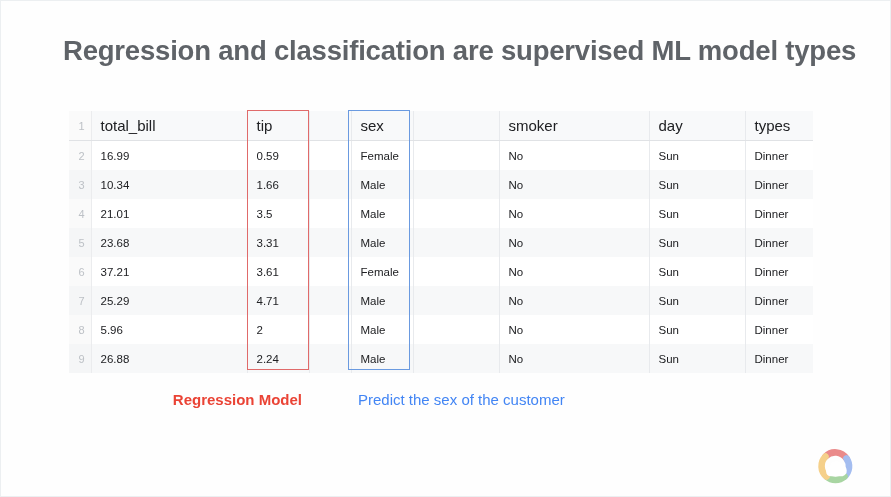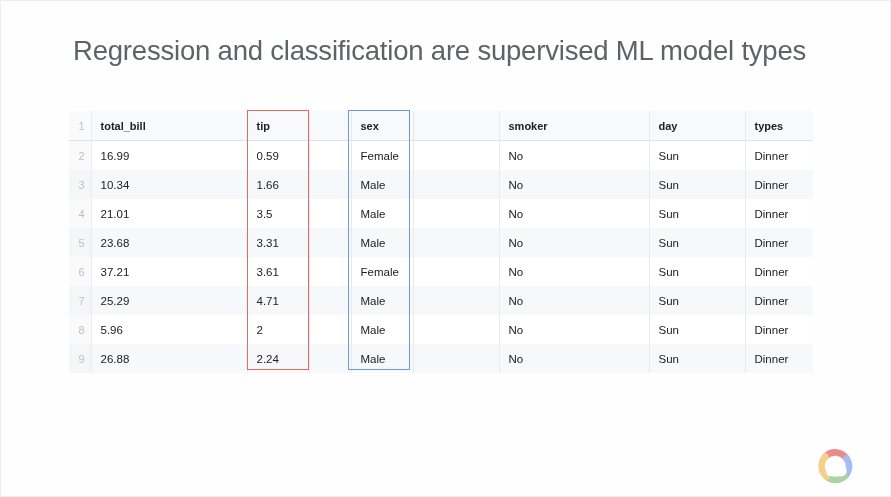--- a/index.html
+++ b/index.html
@@ -19,26 +19,26 @@
     position: absolute;
     inset: 0;
     background: #fefefe;
     border: 1px solid #eceff1;
     box-sizing: border-box;
   }
 
   
   .slide-title {
     position: absolute;
-    left: 72px;
+    left: 62px;
     top: 30px;
     font-size: 27.5px;
     line-height: 40px;
     color: #5f6368;
-    font-weight: 400;
+    font-weight: 700;
     letter-spacing: -0.2px;
     white-space: nowrap;
   }
 
   
   .table-wrap {
     position: absolute;
     left: 68px;
     top: 110px;
     width: 744px;
@@ -68,22 +68,22 @@
     height: 29px;
     padding: 0 0 0 9px;
     text-align: left;
     vertical-align: middle;
     border-right: 1px solid #e8eaed;
     white-space: nowrap;
     overflow: hidden;
     font-weight: 400;
   }
   table.data th {
-    font-weight: 700;
-    font-size: 11px;
+    font-weight: 400;
+    font-size: 15px;
     color: #202124;
     background: #f8f9fa;
     border-bottom: 1px solid #e0e2e5;
   }
   table.data tr.hdr th.gutter,
   table.data td.gutter {
     background: #fafafa;
     color: #bdc1c6;
     font-weight: 400;
     text-align: right;
@@ -275,23 +275,25 @@
           <td class="last">Dinner</td>
         </tr>
       </tbody>
     </table>
   </div>
 
   <div class="hl-box hl-red"></div>
   <div class="hl-box hl-blue"></div>
 
   <div class="caption-red">
+    <span class="cap-strong">Regression Model</span>
   </div>
 
   <div class="caption-blue">
+    <span class="cap-light">Predict the sex of the customer</span>
   </div>
 
   <div class="logo">
     <svg viewBox="0 0 50 46" width="50" height="46" aria-hidden="true">
       <g fill="none" stroke-width="6.6" stroke-linecap="round">
         <path d="M14.5 13.5 A13.5 13.5 0 0 1 35.5 15.5" stroke="#ea8a8a"></path>
         <path d="M35.5 15.5 A13.5 13.5 0 0 1 33.5 33.5" stroke="#a4bdf0"></path>
         <path d="M33.5 33.5 A13.5 13.5 0 0 1 15.5 33.5" stroke="#a8d5a2"></path>
         <path d="M15.5 33.5 A13.5 13.5 0 0 1 14.5 13.5" stroke="#f5d08a"></path>
       </g>

